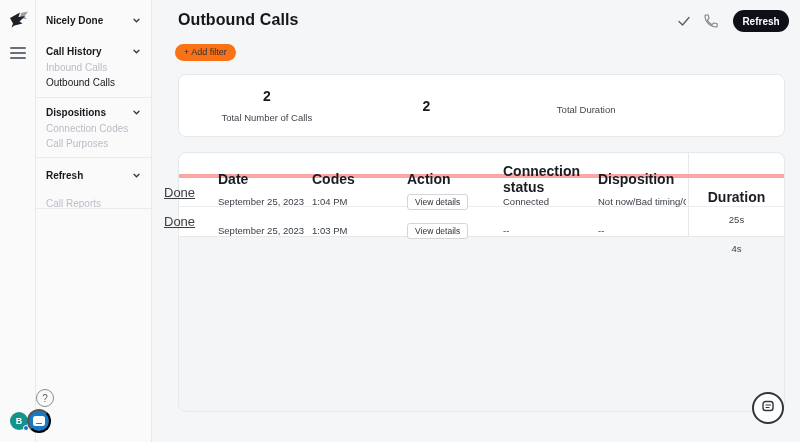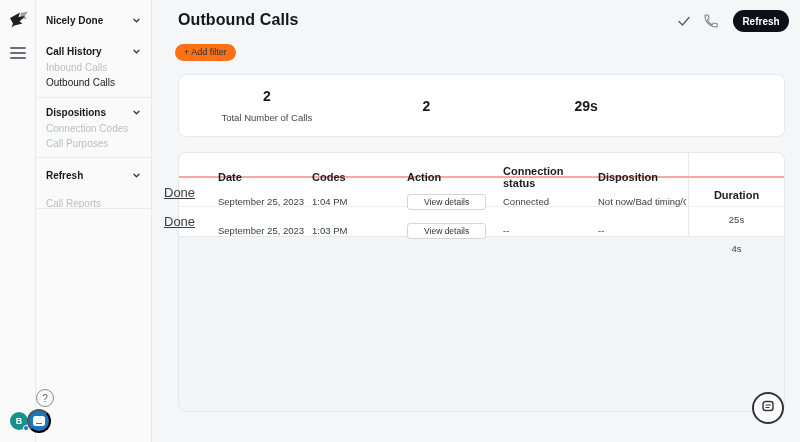--- a/index.html
+++ b/index.html
@@ -71,30 +71,30 @@
     position: absolute; left: 0; top: 0; width: 100%; height: 84px;
     background: #ffffff; border-bottom: 1px solid #e7e8ea;
     border-radius: 8px 8px 0 0;
   }
   .v-sep { position: absolute; left: 509px; top: 0; width: 1px; height: 84px; background: #e7e8ea; }
   .t-grid {
     position: relative; display: grid;
     grid-template-columns: 94px 95px 96px 95px 90px 97px;
     padding-left: 39px; align-items: center;
   }
-  .t-head { height: 25px; border-bottom: 2px solid #fca5a5; font-size: 11px; font-weight: 700; color: #1a1d22; }
+  .t-head { height: 25px; border-bottom: 4px solid #fca5a5; font-size: 14px; font-weight: 700; color: #1a1d22; }
   .t-row { height: 29px; font-size: 9.5px; color: #3b4046; }
   .t-row.mid { border-bottom: 1px solid #ededef; }
   .cell-duration { text-align: center; margin-top: 36px; }
   .done-link {
     position: absolute; left: -15px; font-size: 13px; color: #3b4046;
     text-decoration: underline; cursor: pointer;
   }
   .view-details {
-    display: inline-block; height: 16px; padding: 0 16px; line-height: 14px;
+    display: inline-block; height: 16px; padding: 0 7px; line-height: 14px;
     background: #ffffff; border: 1px solid #d3d5d9; border-radius: 3px;
     font-size: 8.5px; color: #2e3237; font-family: inherit; cursor: pointer;
   }
   .cell-disposition { white-space: nowrap; overflow: hidden; max-width: 88px; }
 
   
   .help-btn {
     left: 36px; top: 389px; width: 18px; height: 18px; border-radius: 50%;
     border: 1.5px solid #888d93; background: transparent; color: #5f6469;
     font-size: 10px; line-height: 15px; text-align: center; cursor: pointer;
@@ -207,21 +207,21 @@
 
   <section class="abs stats-card">
     <div class="stat">
       <div class="stat-value">2</div>
       <div class="stat-label">Total Number of Calls</div>
     </div>
     <div class="stat">
       <div class="stat-value">2</div>
     </div>
     <div class="stat">
-      <div class="stat-value">29s</div>
+      <div class="stat-label">Total Duration</div>
     </div>
   </section>
 
   <section class="abs table-card">
     <div class="table-white">
       <div class="v-sep"></div>
 
       <div class="t-grid t-head">
         <div>Date</div>
         <div>Codes</div>

